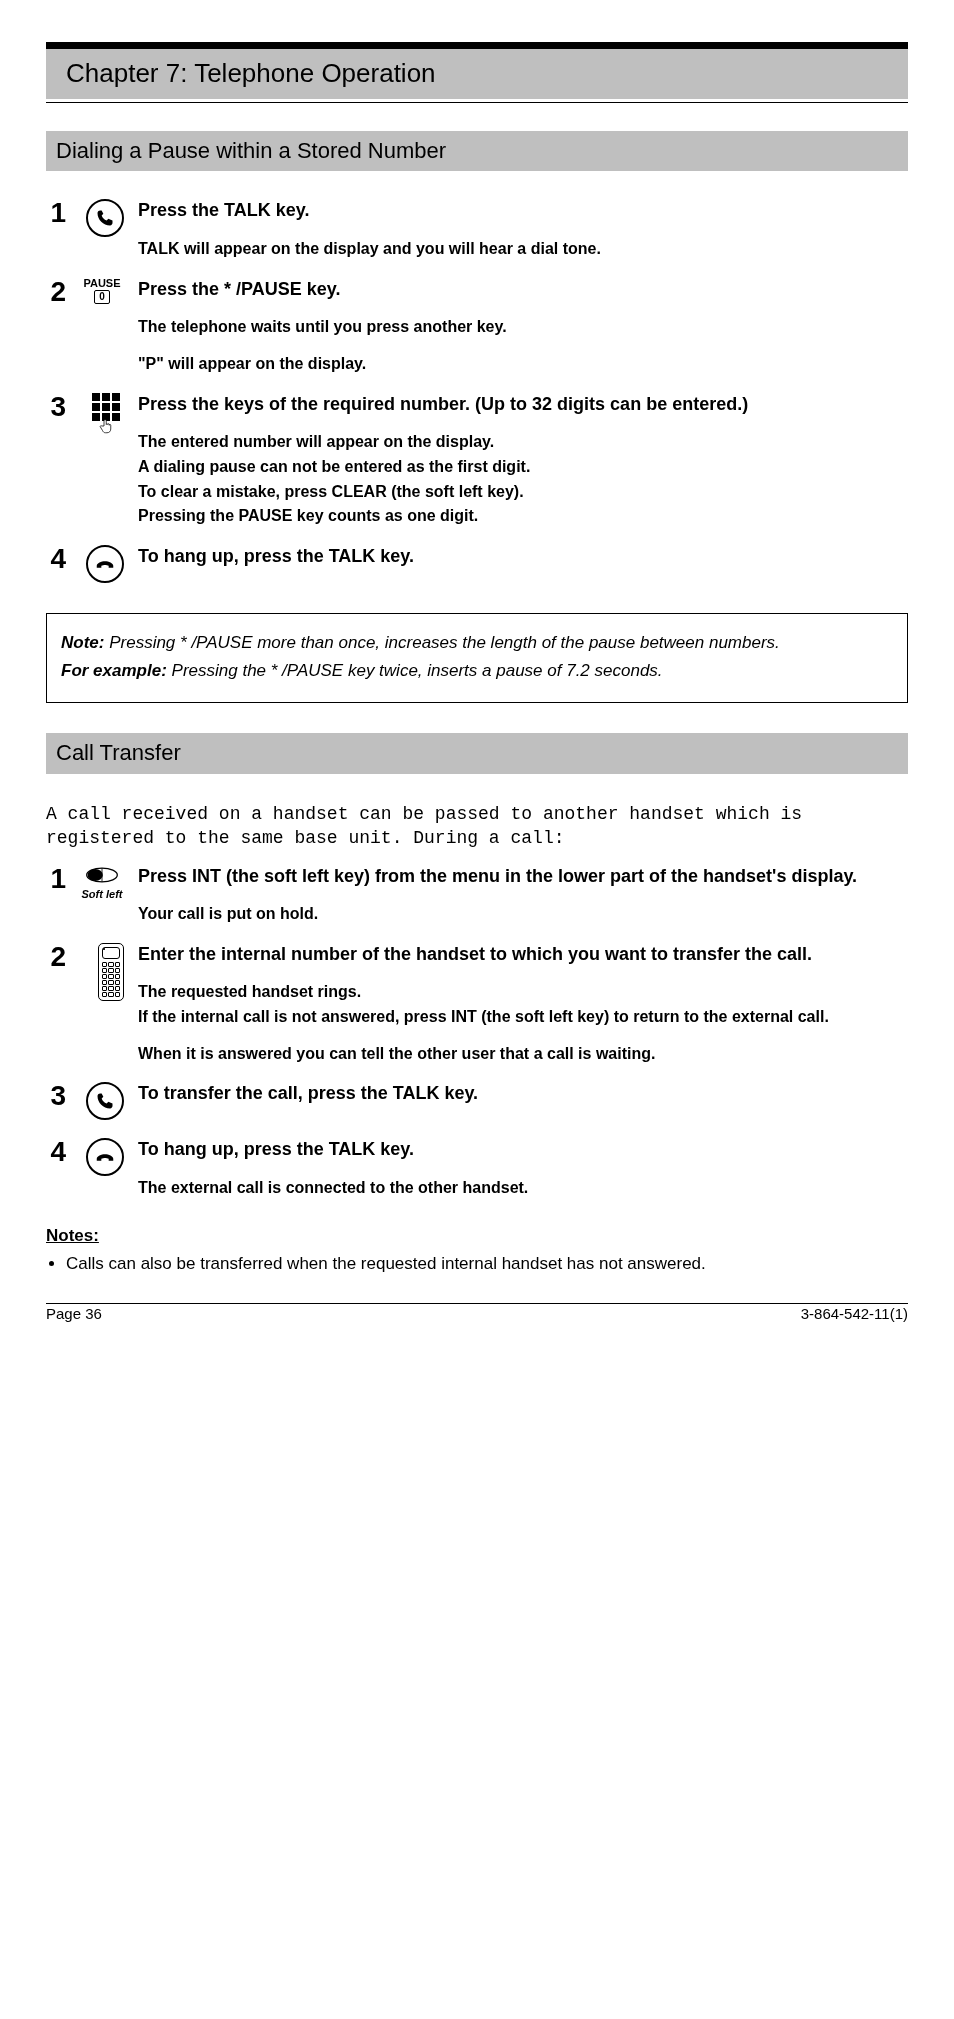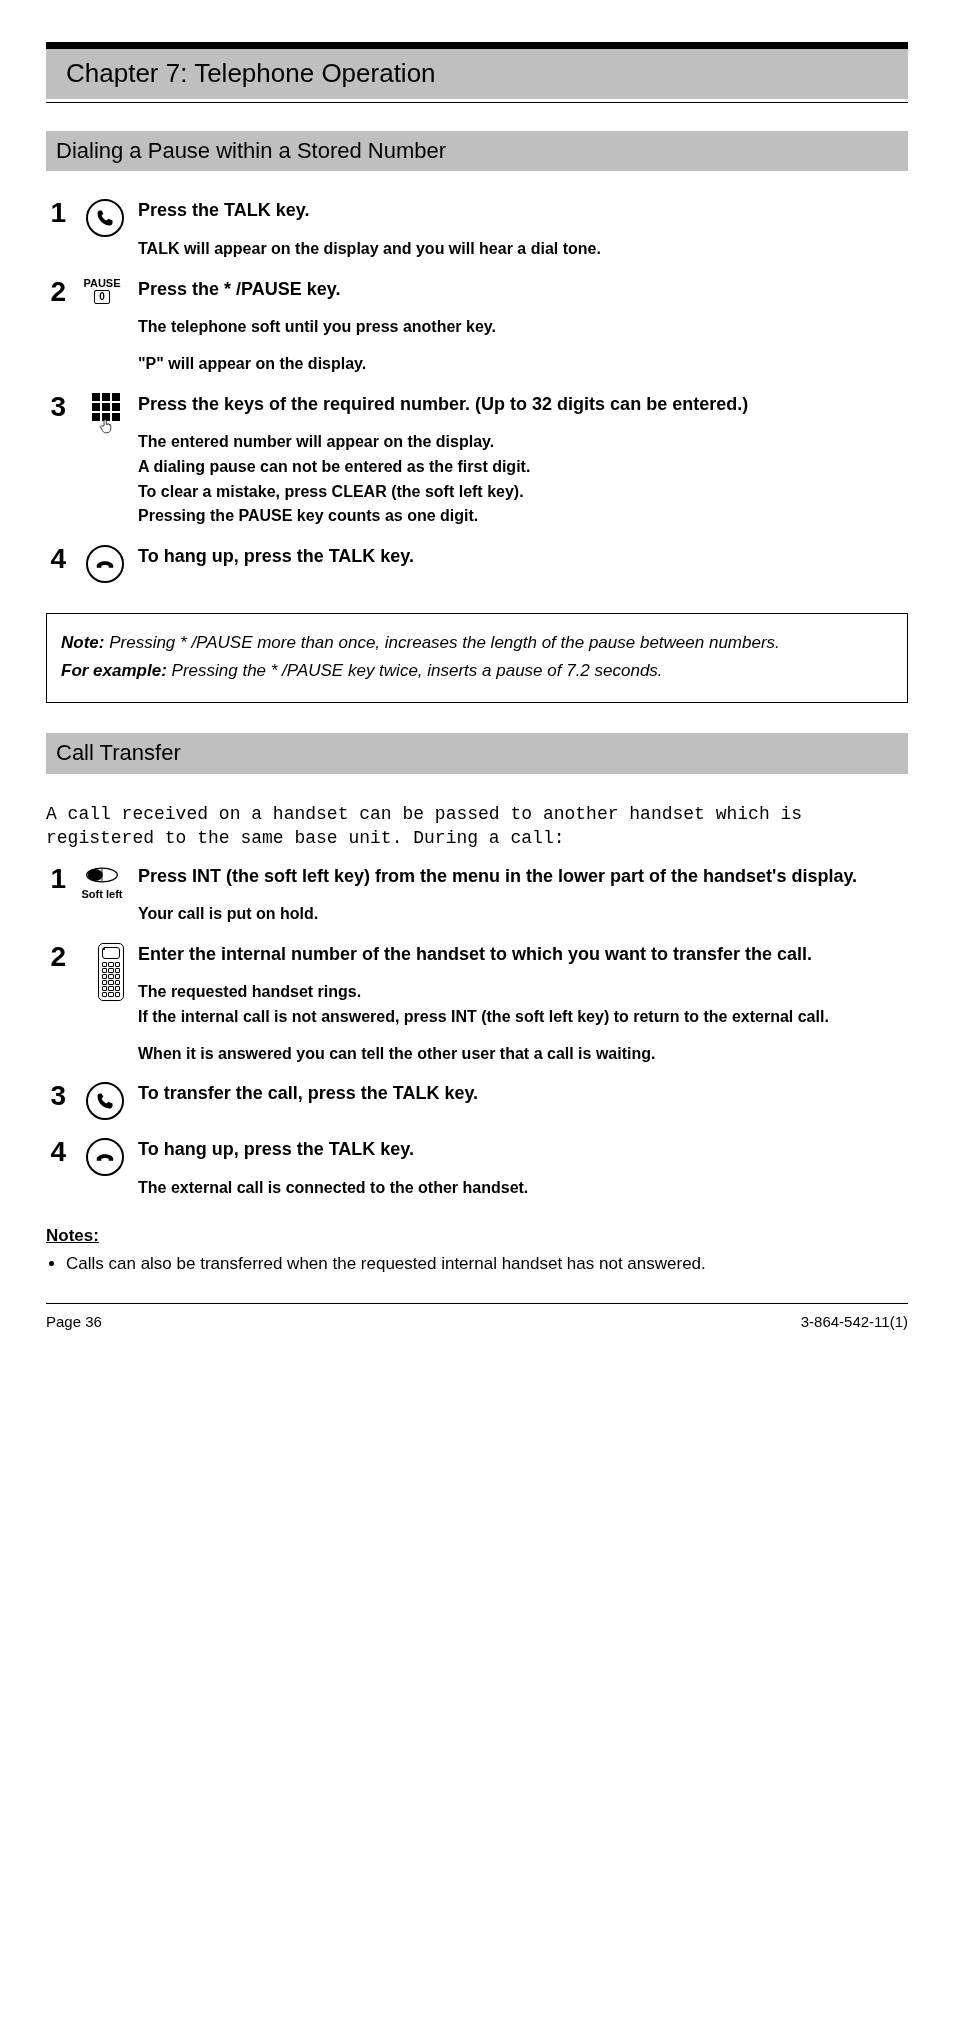--- a/index.html
+++ b/index.html
@@ -181,29 +181,29 @@
   }
   .notes-list {
     list-style: disc;
     padding-left: 20px;
     font-size: 17px;
   }
   .notes-list li { margin-bottom: 4px; }
   .footer-bar {
     border-top: 1px solid #000;
     margin-top: 28px;
-    padding-top: 8px;
     font-size: 15px;
     display: flex;
     justify-content: space-between;
   }
   .inline-bold { font-weight: bold; }
   .soft-left {
     font-weight: bold;
     margin-top: 2px;
+    font-style: italic;
   }
   svg { display: block; }
 </style>
 </head>
 <body>
 
 <div class="top-black-bar"></div>
 <div class="chapter-bar">
   <span>Chapter 7:  Telephone Operation</span>
 </div>
@@ -229,21 +229,21 @@
 </div>
 
 <div class="step">
   <div class="num">2</div>
   <div class="icon-col" style="flex-direction:column;align-items:center;">
     <span class="pause-small">PAUSE</span>
     <span class="pause-box">0</span>
   </div>
   <div class="text">
     <div class="lead">Press the * /PAUSE key.</div>
-    <div class="sub">The telephone soft until you press another key.</div>
+    <div class="sub">The telephone waits until you press another key.</div>
     <div class="sub">"P" will appear on the display.</div>
   </div>
 </div>
 
 <div class="step">
   <div class="num">3</div>
   <div class="icon-col">
     <div class="keypad-icon">
       <div class="grid">
           <span></span>

